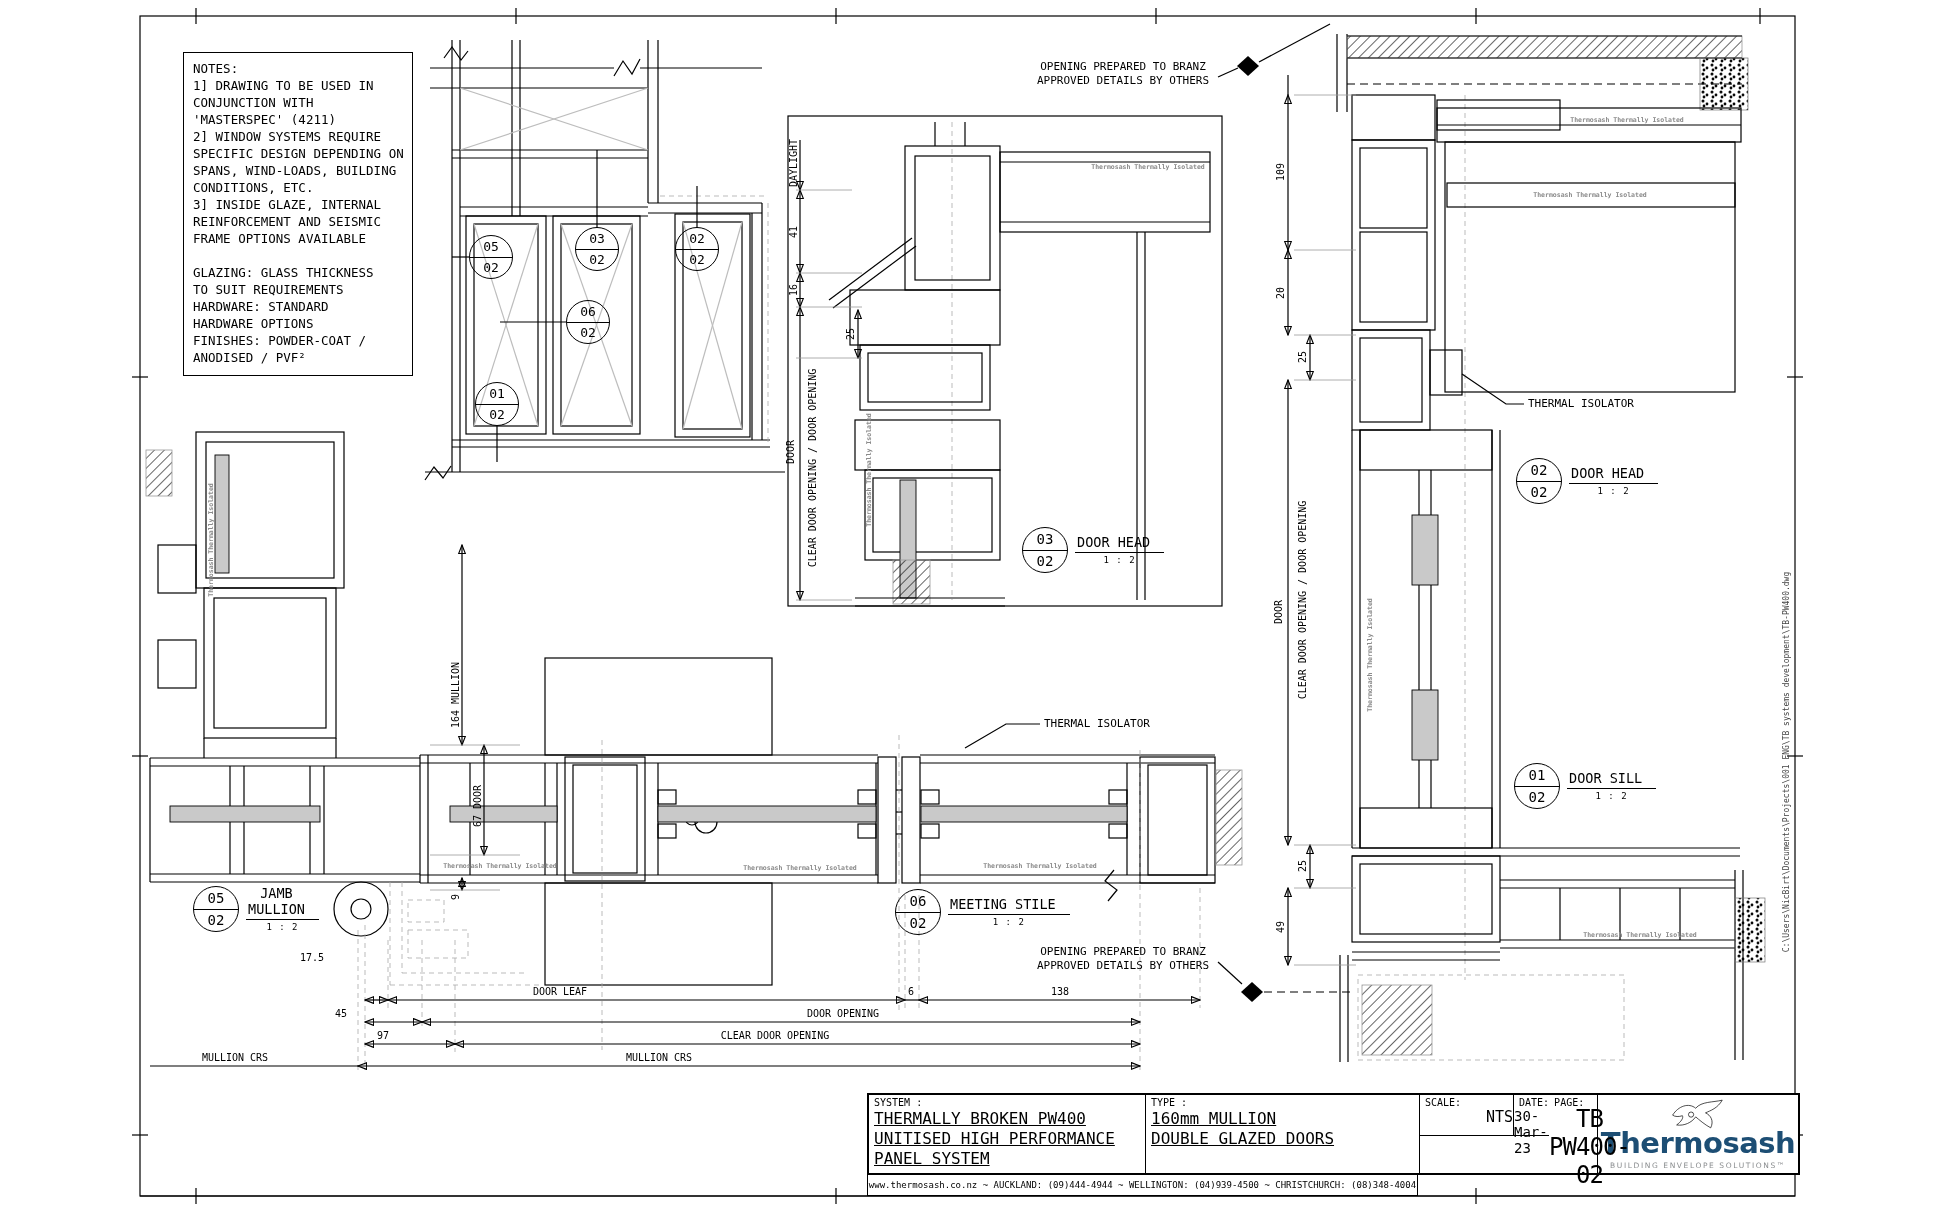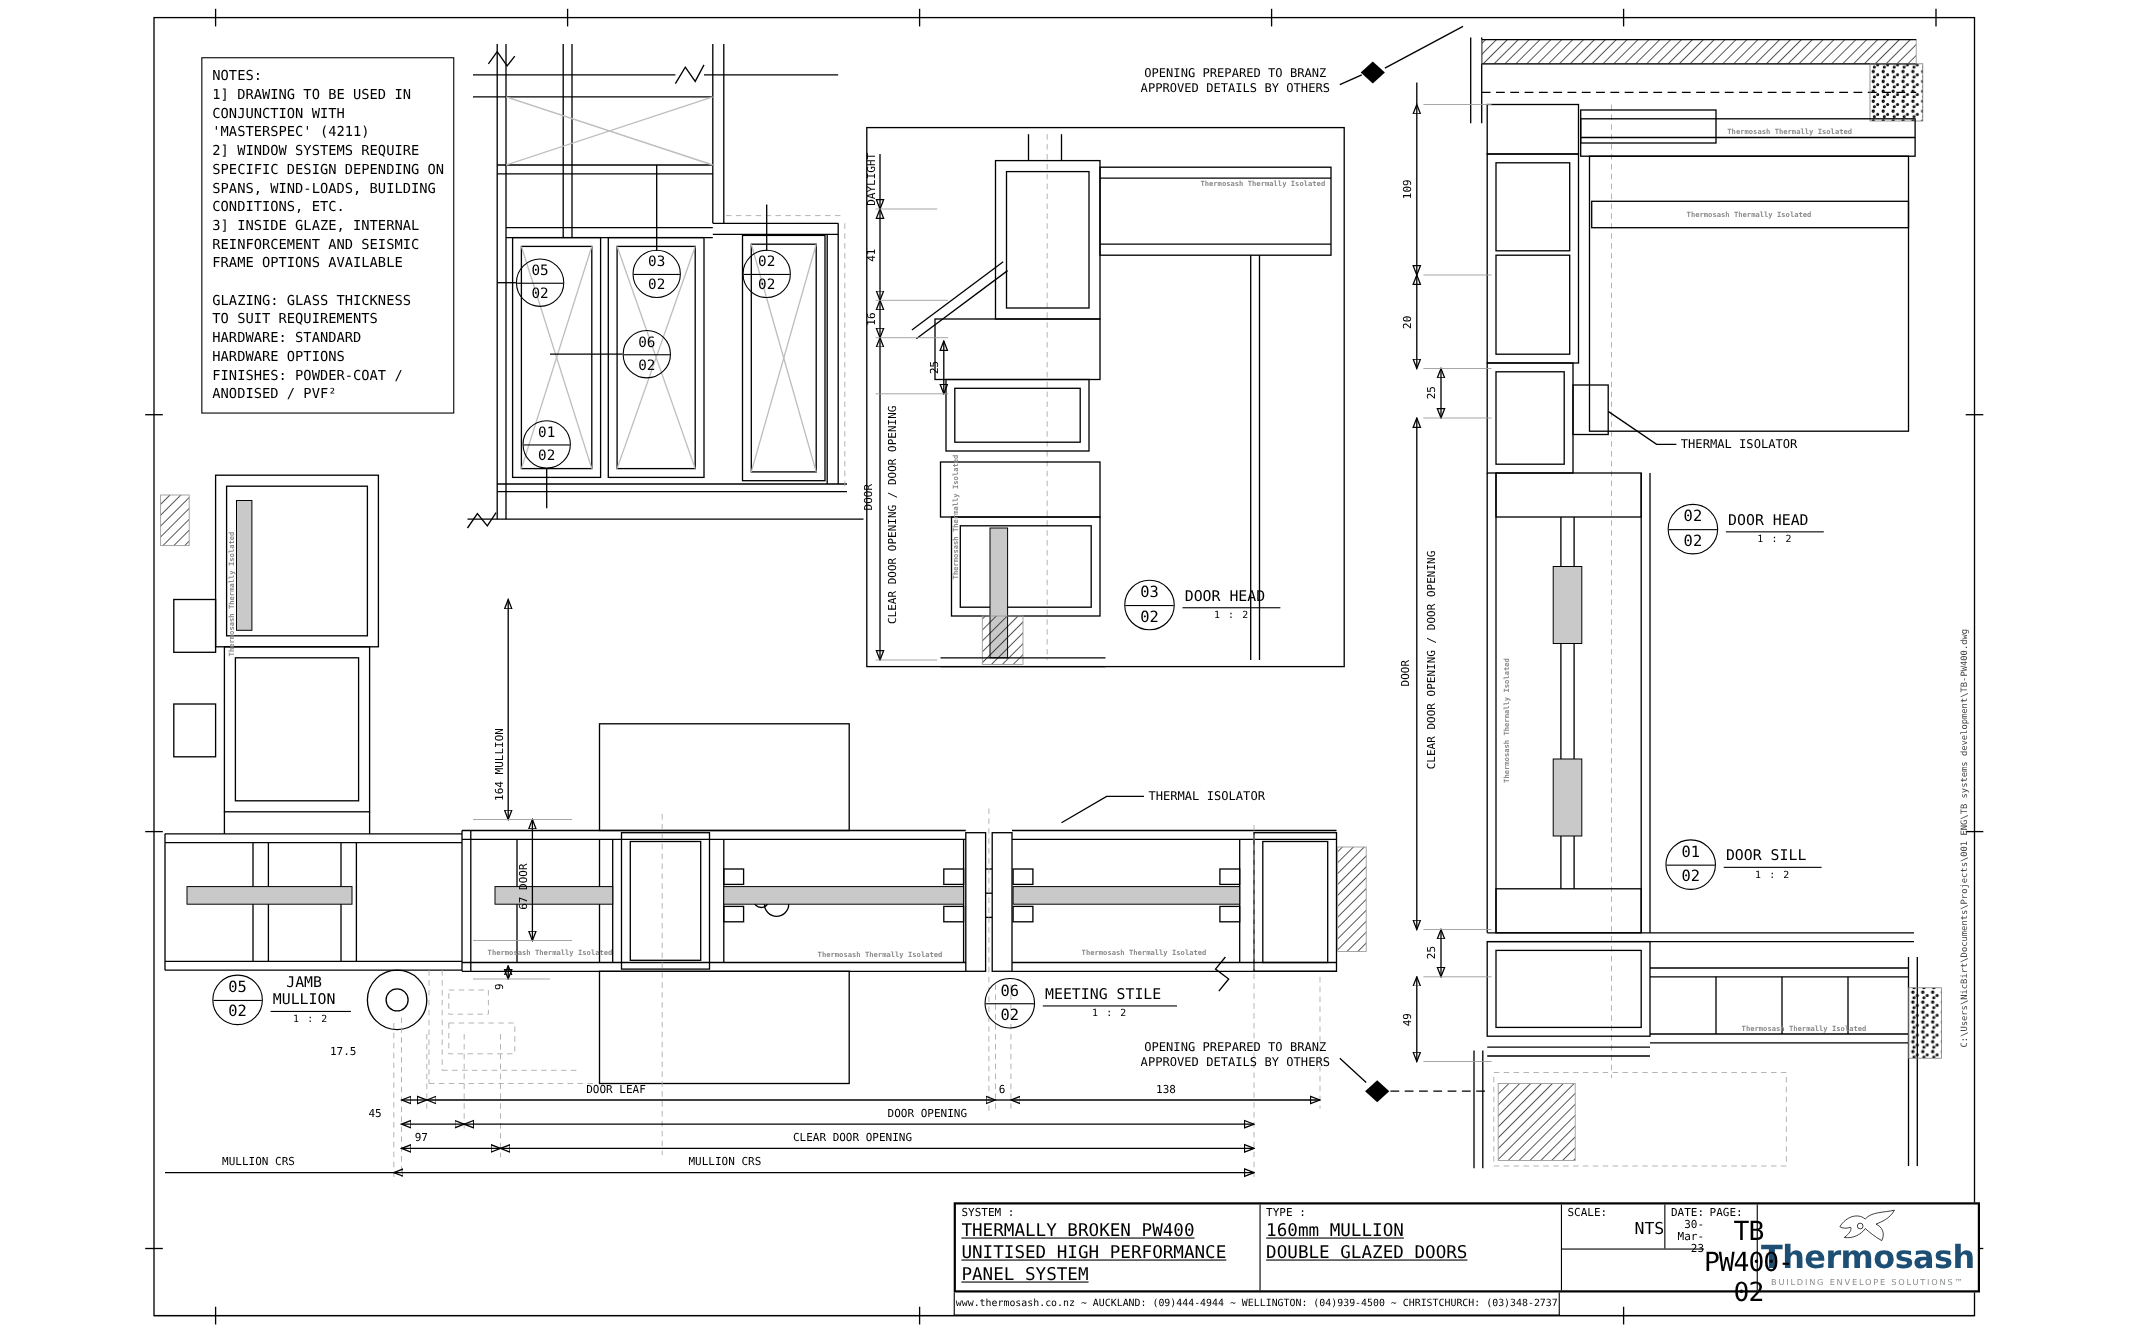--- a/index.html
+++ b/index.html
@@ -543,32 +543,32 @@
 DOUBLE GLAZED DOORS</div>
   </div>
   <div style="width:178px;display:flex;border-right:1.6px solid #000;box-sizing:border-box">
     <div style="display:flex;height:40px;border-bottom:1.6px solid #000">
       <div style="width:94px;border-right:1.6px solid #000;box-sizing:border-box">
         <div class="cell-label">SCALE:</div>
         <div style="font-size:15px;text-align:right">NTS</div>
       </div>
       <div style="flex:1">
         <div class="cell-label">DATE:</div>
-        <div style="font-size:10px;text-align:right">30-Mar-23</div>
+        <div style="font-size:14px;text-align:left">30-Mar-23</div>
       </div>
     </div>
     <div style="flex:1;position:relative">
       <div class="cell-label" style="position:absolute;left:0;top:0">PAGE:</div>
       <div style="font-size:24px;font-weight:normal;text-align:center;padding-top:10px;letter-spacing:-1px">TB PW400-02</div>
     </div>
   </div>
   <div style="flex:1;display:flex;flex-direction:column;align-items:center;justify-content:center">
     <svg width="58" height="30" viewBox="0 0 100 52">
       <path d="M6,28 C16,12 34,6 46,16 C56,4 76,6 92,2 C84,16 72,20 63,24 C72,28 78,38 72,50 C61,44 52,36 46,31 C39,41 26,47 13,45 C21,39 25,33 23,29 C17,31 10,31 6,28 Z" fill="#a7aaac" stroke="none"></path>
       <circle cx="38" cy="27" r="4.5" fill="#fff" stroke="none"></circle>
     </svg>
     <div class="logo-name">Thermosash</div>
     <div class="logo-tag">BUILDING ENVELOPE SOLUTIONS™</div>
   </div>
 </div>
-<div style="position:absolute;left:867px;top:1175px;width:551px;height:21px;border:1.6px solid #000;border-top:none;box-sizing:border-box;display:flex;align-items:center;justify-content:center;font-size:9px">www.thermosash.co.nz  ~  AUCKLAND: (09)444-4944  ~  WELLINGTON: (04)939-4500  ~  CHRISTCHURCH: (03)348-2737</div>
+<div style="position:absolute;left:867px;top:1175px;width:551px;height:21px;border:1.6px solid #000;border-top:none;box-sizing:border-box;display:flex;align-items:center;justify-content:center;font-size:9px">www.thermosash.co.nz  ~  AUCKLAND: (09)444-4944  ~  WELLINGTON: (04)939-4500  ~  CHRISTCHURCH: (08)348-4004</div>
 
 </div>
 
 </body></html>

